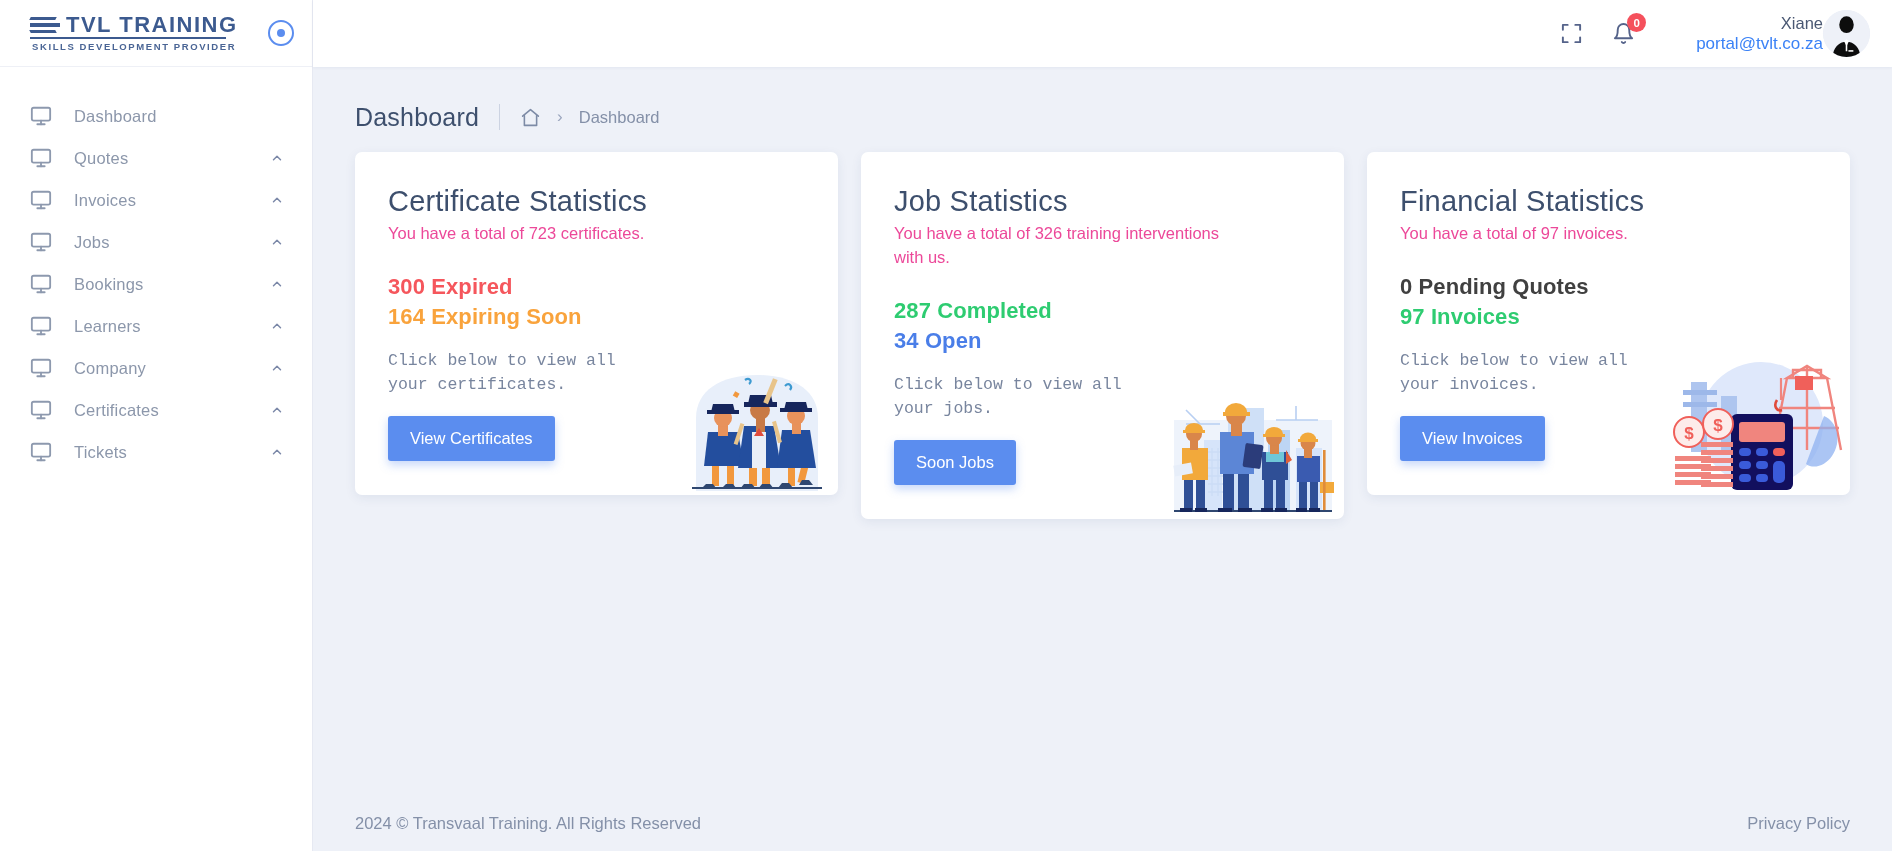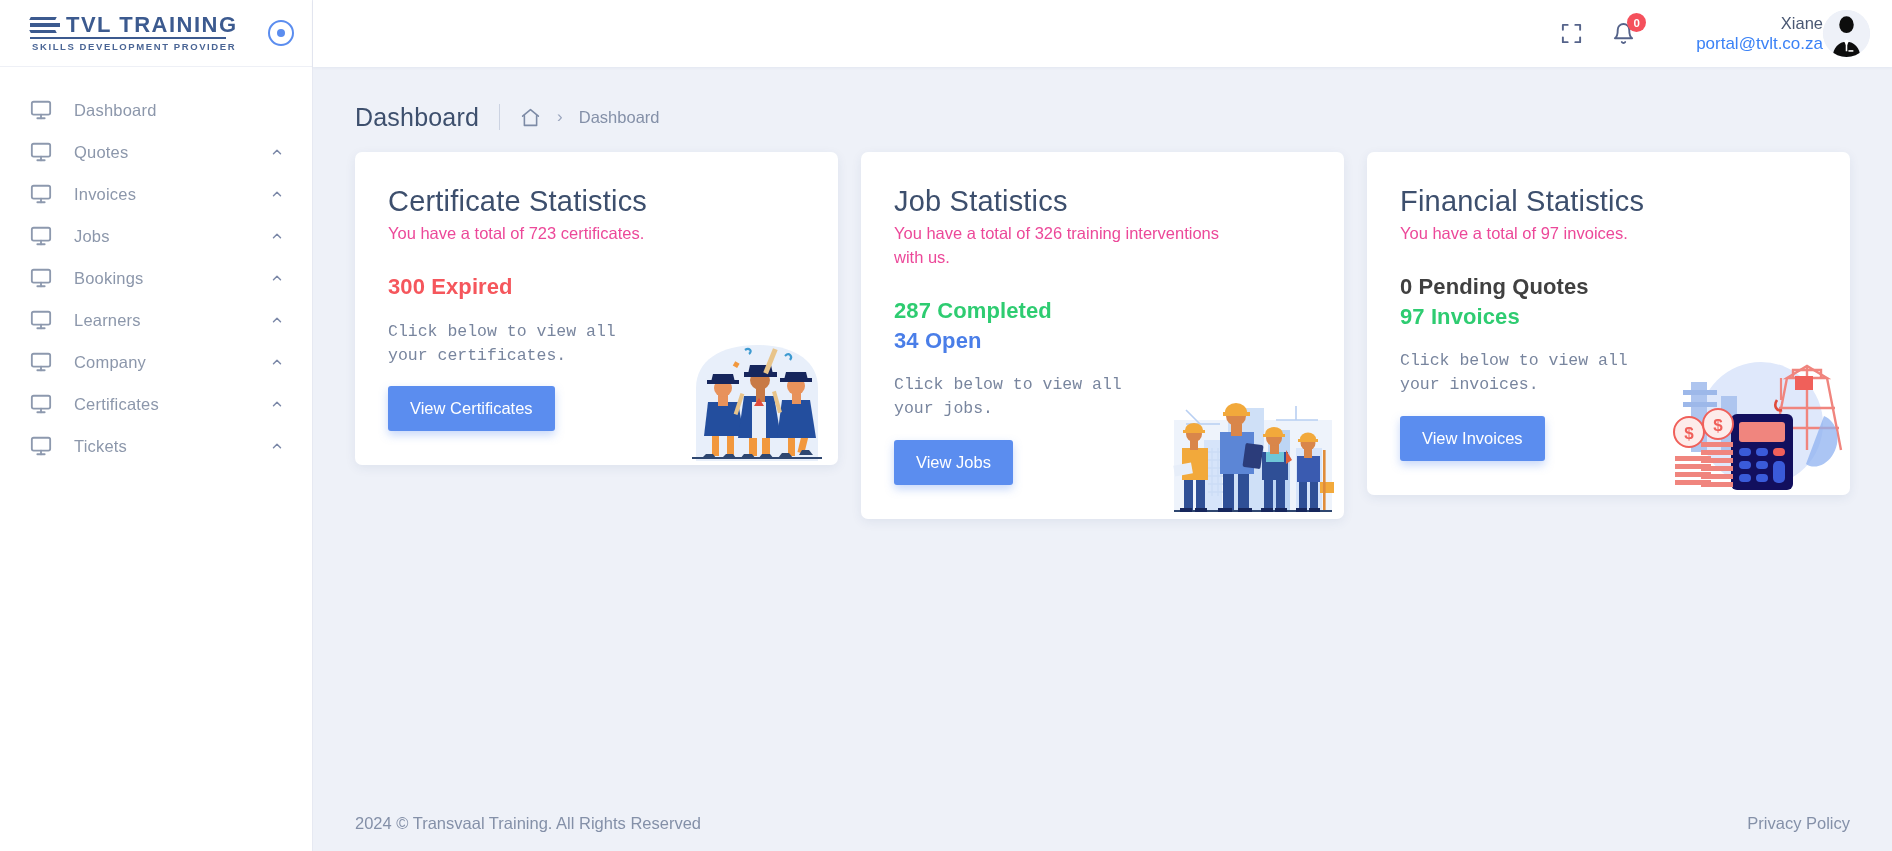--- a/index.html
+++ b/index.html
@@ -9,21 +9,21 @@
     font-family: "Liberation Sans", sans-serif;
     background: #eef1f8;
     overflow: hidden;
   }
   .app { display: flex; width: 1892px; height: 851px; }
 
   
   .sidebar {
     width: 313px; height: 851px; background: #ffffff;
     border-right: 1px solid #e6e9f2;
-    display: flex; flex-direction: column; flex: 0 0 313px;
+    display: flex; flex-direction: column; flex: 0 0 313px; gap: 6px;
   }
   .sidebar-head {
     height: 67px; display: flex; align-items: center;
     padding: 0 18px 0 30px; border-bottom: 1px solid #eef0f6;
     justify-content: space-between;
   }
   .logo { display: flex; flex-direction: column; line-height: 1; }
   .logo-main { display: flex; align-items: center; gap: 2px; }
   .logo-mark { width: 34px; height: 20px; position: relative; }
   .logo-mark i {
@@ -357,20 +357,24 @@
       <div class="cards">
 
         <article class="card tall">
           <h2>Certificate Statistics</h2>
           <p class="lead">You have a total of 723 certificates.</p>
           <div class="stats">
             <div class="stat" style="color:#f5565c">
               <span>300</span>
               <span>Expired</span>
             </div>
+            <div class="stat" style="color:#f9a33c">
+              <span>164</span>
+              <span>Expiring Soon</span>
+            </div>
           </div>
           <p class="hint">Click below to view all your certificates.</p>
           <button class="btn">View Certificates</button>
           <span class="art">
             <svg width="150" height="125" viewBox="0 0 150 125">
               <path d="M14 125V52C14 25 38 9 75 9s61 16 61 43v73z" fill="#e8effa"></path>
               <rect x="10" y="121" width="130" height="2" fill="#2f4770"></rect>
               <g>
                 <rect x="30" y="98" width="7" height="22" fill="#f2983d"></rect>
                 <rect x="45" y="98" width="7" height="22" fill="#f2983d"></rect>
@@ -426,21 +430,21 @@
             <div class="stat" style="color:#2ecc71">
               <span>287</span>
               <span>Completed</span>
             </div>
             <div class="stat" style="color:#4a7ee8">
               <span>34</span>
               <span>Open</span>
             </div>
           </div>
           <p class="hint">Click below to view all your jobs.</p>
-          <button class="btn">View Jobs</button>
+          <button class="btn">Soon Jobs</button>
           <span class="art">
             <svg width="170" height="125" viewBox="0 0 170 125">
               <rect x="6" y="30" width="158" height="92" fill="#eef3fb"></rect>
               <rect x="60" y="18" width="36" height="104" fill="#cfe0f7"></rect>
               <rect x="100" y="40" width="22" height="82" fill="#bdd5f4"></rect>
               <rect x="128" y="58" width="26" height="64" fill="#d6e4fa"></rect>
               <rect x="36" y="50" width="18" height="72" fill="#d6e4fa"></rect>
               <g stroke="#b8cff2" stroke-width="1.6">
                 <path d="M18 34h34M18 20l14 14"></path>
                 <path d="M108 30h42M128 16v14"></path>

